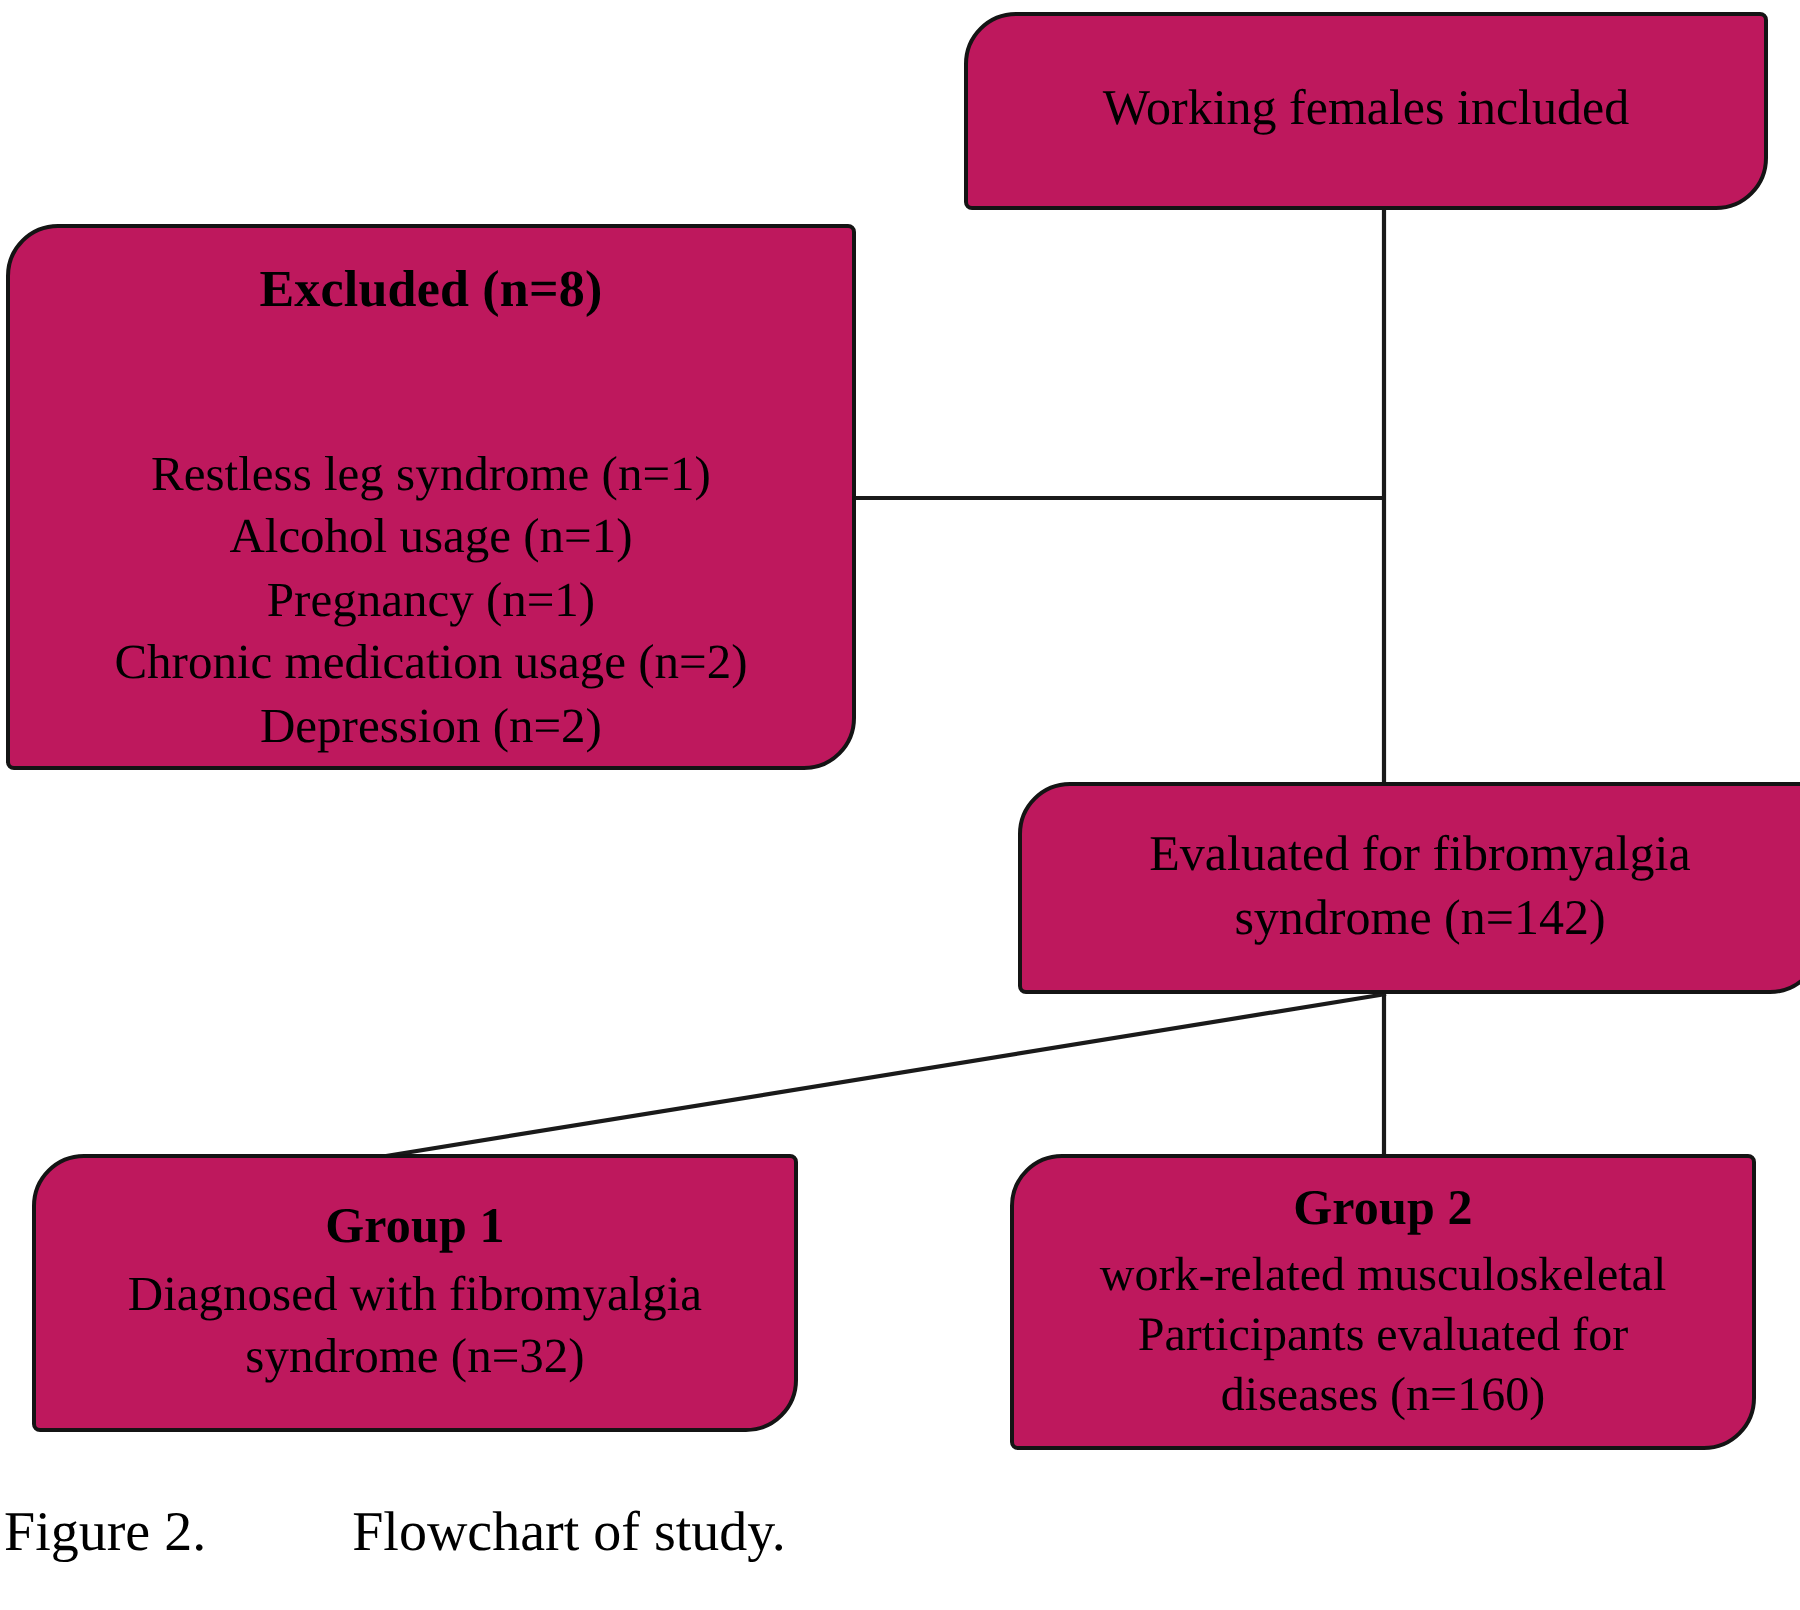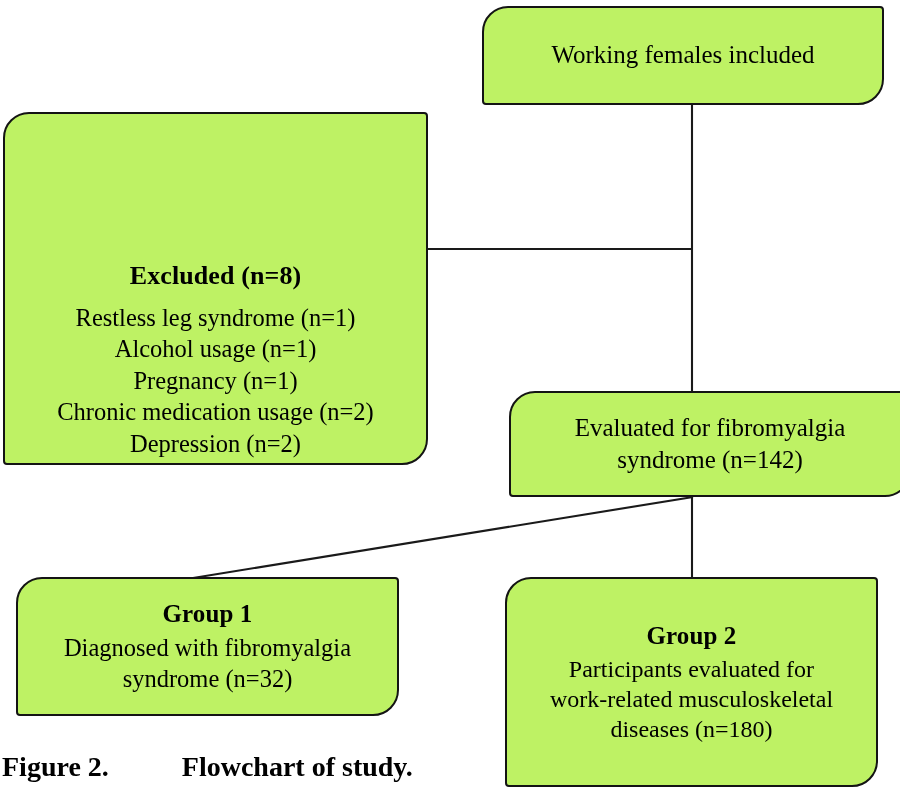--- a/index.html
+++ b/index.html
@@ -39,21 +39,21 @@
     stroke: #1a1a1a;
     stroke-width: 2.1;
     shape-rendering: geometricPrecision;
   }
 
   
   .flow-box {
     position: absolute;
     z-index: 2;
     box-sizing: border-box;
-    background: #bef264;
+    background: #be185d;
     border: 2.1px solid #141414;
     
     border-radius: 26px 4px 26px 4px;
     display: flex;
     flex-direction: column;
     align-items: center;
     justify-content: center;
     text-align: center;
     padding: 4px 0;
   }
@@ -81,63 +81,63 @@
 
   
   #box-included {
     left: 482px;  top: 6px;
     width: 402px; height: 99px;
   }
   #box-included .box-line { font-size: 25px; line-height: 1.30; }
 
   #box-excluded {
     left: 3px;   top: 112px;
-    width: 425px; height: 353px;
-    justify-content: flex-end;
+    width: 425px; height: 273px;
+    justify-content: space-between;
     padding-top: 16px;
   }
   #box-excluded .box-title { font-size: 26px; margin-bottom: 11px; }
   #box-excluded .box-line  { font-size: 24.5px; line-height: 1.285; font-family: Liberation Serif, serif; }
 
   #box-evaluated {
     left: 509px;  top: 391px;
     width: 402px; height: 106px;
   }
   #box-evaluated .box-line { font-size: 25px; line-height: 1.28; }
 
   #box-group1 {
     left: 16px;    top: 577px;
     width: 383px; height: 139px;
   }
   #box-group1 .box-title { font-size: 25px; margin-bottom: 5px; }
   #box-group1 .box-line  { font-size: 24.5px; line-height: 1.26; }
 
   #box-group2 {
     left: 505px;  top: 577px;
-    width: 373px; height: 210px;
+    width: 373px; height: 148px;
   }
   #box-group2 .box-title { font-size: 25px; margin-bottom: 4px; }
   #box-group2 .box-line  { font-size: 24px; line-height: 1.25; }
 
   
   #caption {
     position: absolute;
     left: 2px;
     top: 752px;
     width: 896px;
     z-index: 3;
     font-size: 28px;
     line-height: 1.1;
     white-space: nowrap;
   }
   #caption .caption-label {
-    font-weight: bold;
+    font-weight: normal;
   }
   #caption .caption-text {
-    font-weight: bold;
+    font-weight: normal;
     margin-left: 33px;
   }
 </style>
 </head>
 <body>
 
 <div id="figure-root">
 
   <svg id="connectors" viewBox="0 0 900 805" width="900" height="805">
 
@@ -178,21 +178,21 @@
     <div class="box-title">Group 1</div>
     <div class="box-body">
       <div class="box-line">Diagnosed with fibromyalgia</div>
       <div class="box-line">syndrome (n=32)</div>
     </div>
   </div>
 
   <div class="flow-box" id="box-group2">
     <div class="box-title">Group 2</div>
     <div class="box-body">
+      <div class="box-line">work-related musculoskeletal</div>
       <div class="box-line">Participants evaluated for</div>
-      <div class="box-line">work-related musculoskeletal</div>
-      <div class="box-line">diseases (n=180)</div>
+      <div class="box-line">diseases (n=160)</div>
     </div>
   </div>
 
   <div id="caption"><span class="caption-label">Figure 2.</span><span class="caption-text"> </span><span class="caption-text">Flowchart of study.</span></div>
 
 </div>
 
 </body></html>

